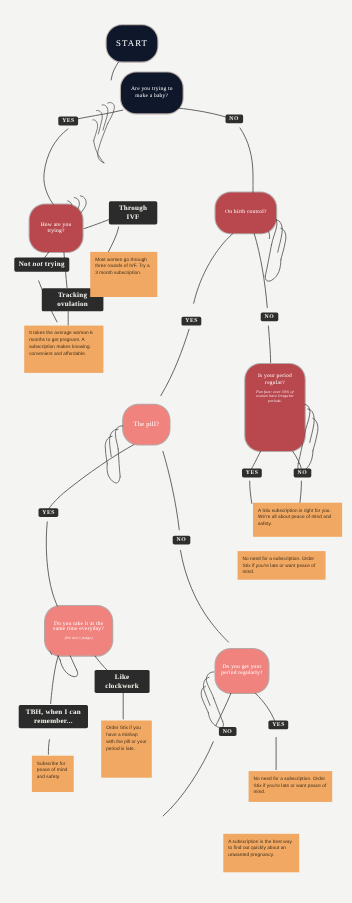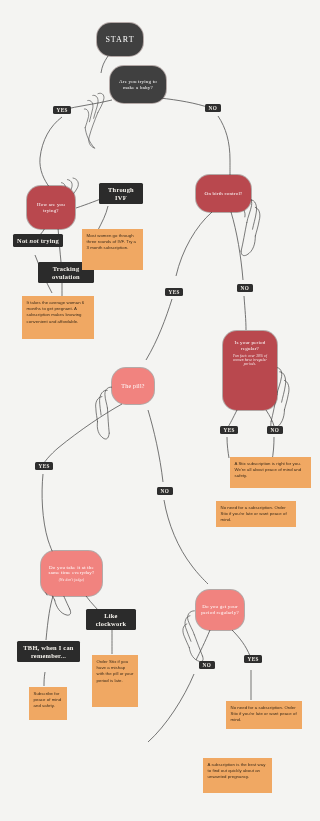--- a/index.html
+++ b/index.html
@@ -31,21 +31,21 @@
     box-shadow:0 0 0 1px rgba(60,30,30,.35);
   }
   .node .ttl{font-weight:400;}
   .node .sub{
     font-size:3.4px;
     font-style:italic;
     margin-top:2px;
     opacity:.92;
     line-height:1.3;
   }
-  .mauve{background:#404040;}
+  .mauve{background:#0f172a;}
   .crimson{background:#b9484e;}
   .salmon{background:#f1837f;}
 
   
   .chip{
     position:absolute;
     background:#2e2e2e;
     color:#f2efe9;
     font-family:"Liberation Serif", serif;
     font-weight:700;

